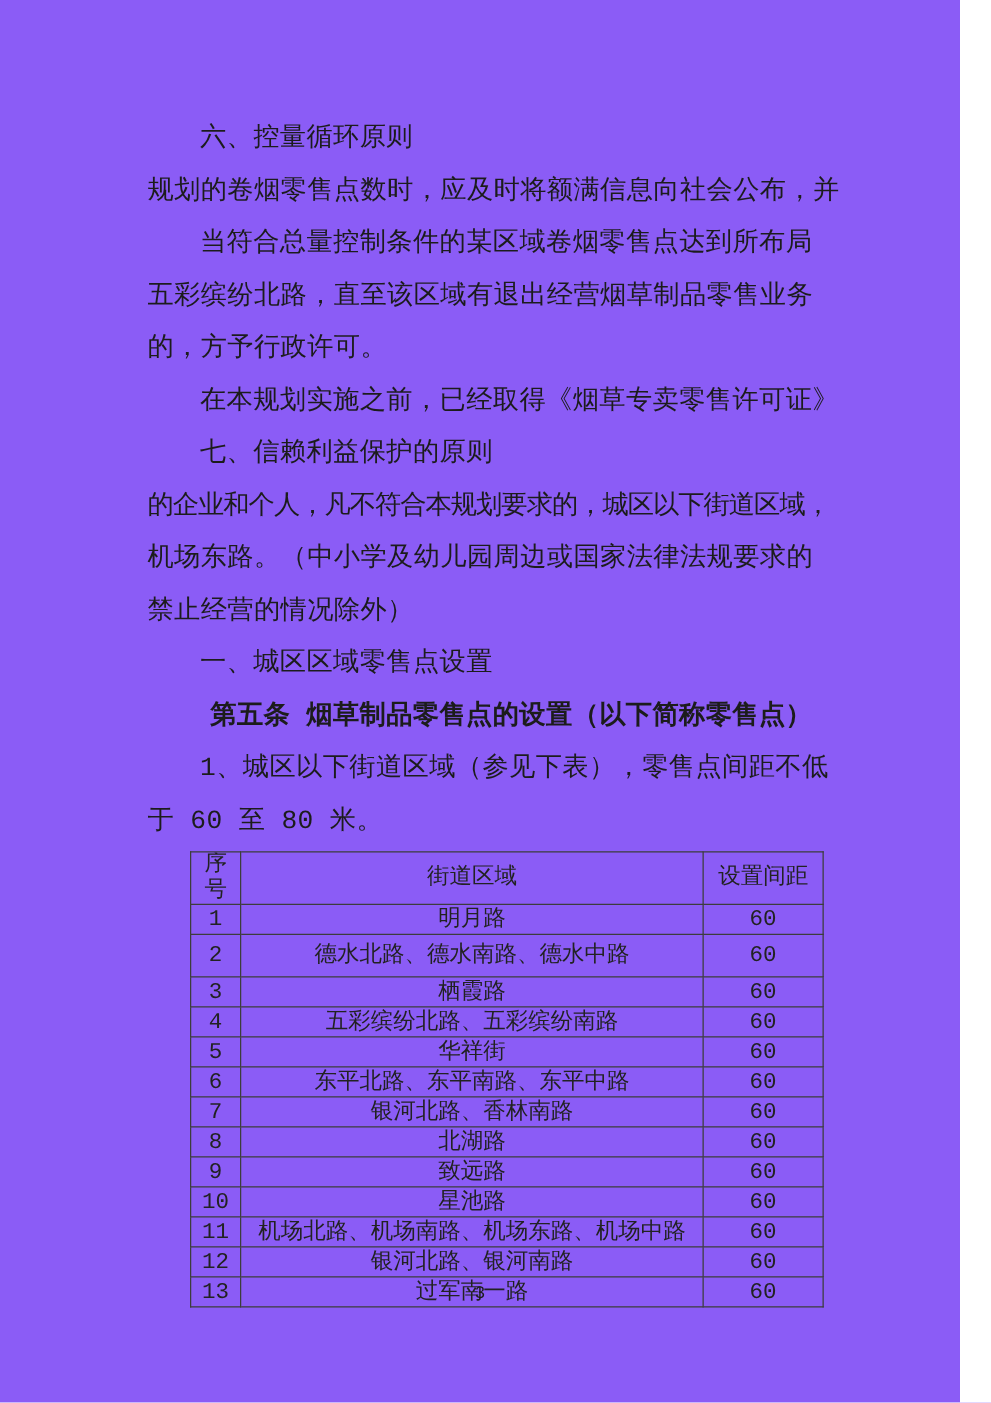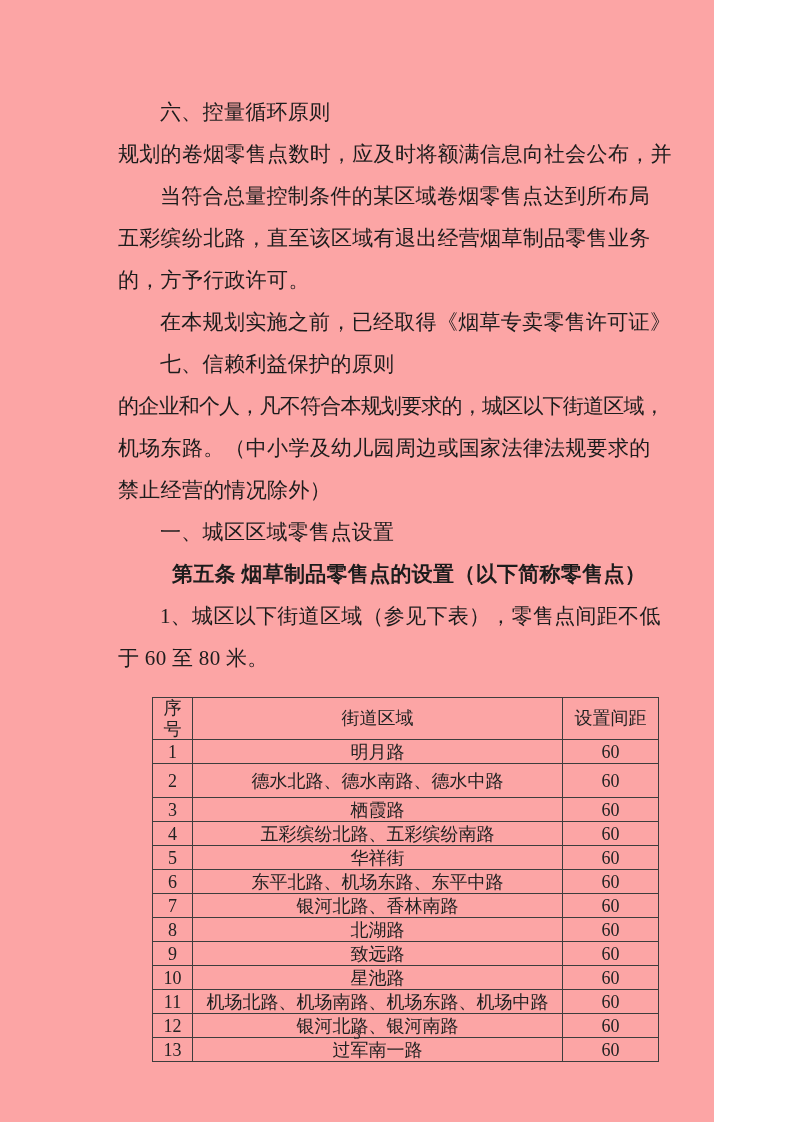--- a/index.html
+++ b/index.html
@@ -2,24 +2,24 @@
 <html><head>
 <meta charset="utf-8">
 <style>
   html, body {
     margin: 0;
     padding: 0;
     background: #ffffff;
   }
   .page {
     position: relative;
-    width: 714px;
+    width: 768px;
     height: 1122px;
-    background: #fca5a5;
-    font-family: Liberation Serif, serif;
+    background: #8b5cf6;
+    font-family: Liberation Mono, monospace;
     color: #1c1c1c;
     overflow: hidden;
   }
   .content {
     position: absolute;
     left: 118px;
     top: 91px;
     width: 554px;
   }
   .line {
@@ -34,21 +34,21 @@
   }
   .bold-heading {
     font-weight: bold;
     text-align: center;
     text-indent: 28px;
   }
   .doc-table {
     border-collapse: collapse;
     table-layout: fixed;
     width: 506px;
-    margin: 18px 0 0 34px;
+    margin: 2px 0 0 34px;
     font-size: 18px;
     color: #222222;
   }
   .doc-table th, .doc-table td {
     border: 1px solid #3d3d3d;
     text-align: center;
     vertical-align: middle;
     font-weight: normal;
     padding: 0 2px;
     line-height: 1.15;
@@ -120,21 +120,21 @@
             <td>五彩缤纷北路、五彩缤纷南路</td>
             <td>60</td>
           </tr>
           <tr>
             <td>5</td>
             <td>华祥街</td>
             <td>60</td>
           </tr>
           <tr>
             <td>6</td>
-            <td>东平北路、机场东路、东平中路</td>
+            <td>东平北路、东平南路、东平中路</td>
             <td>60</td>
           </tr>
           <tr>
             <td>7</td>
             <td>银河北路、香林南路</td>
             <td>60</td>
           </tr>
           <tr>
             <td>8</td>
             <td>北湖路</td>

